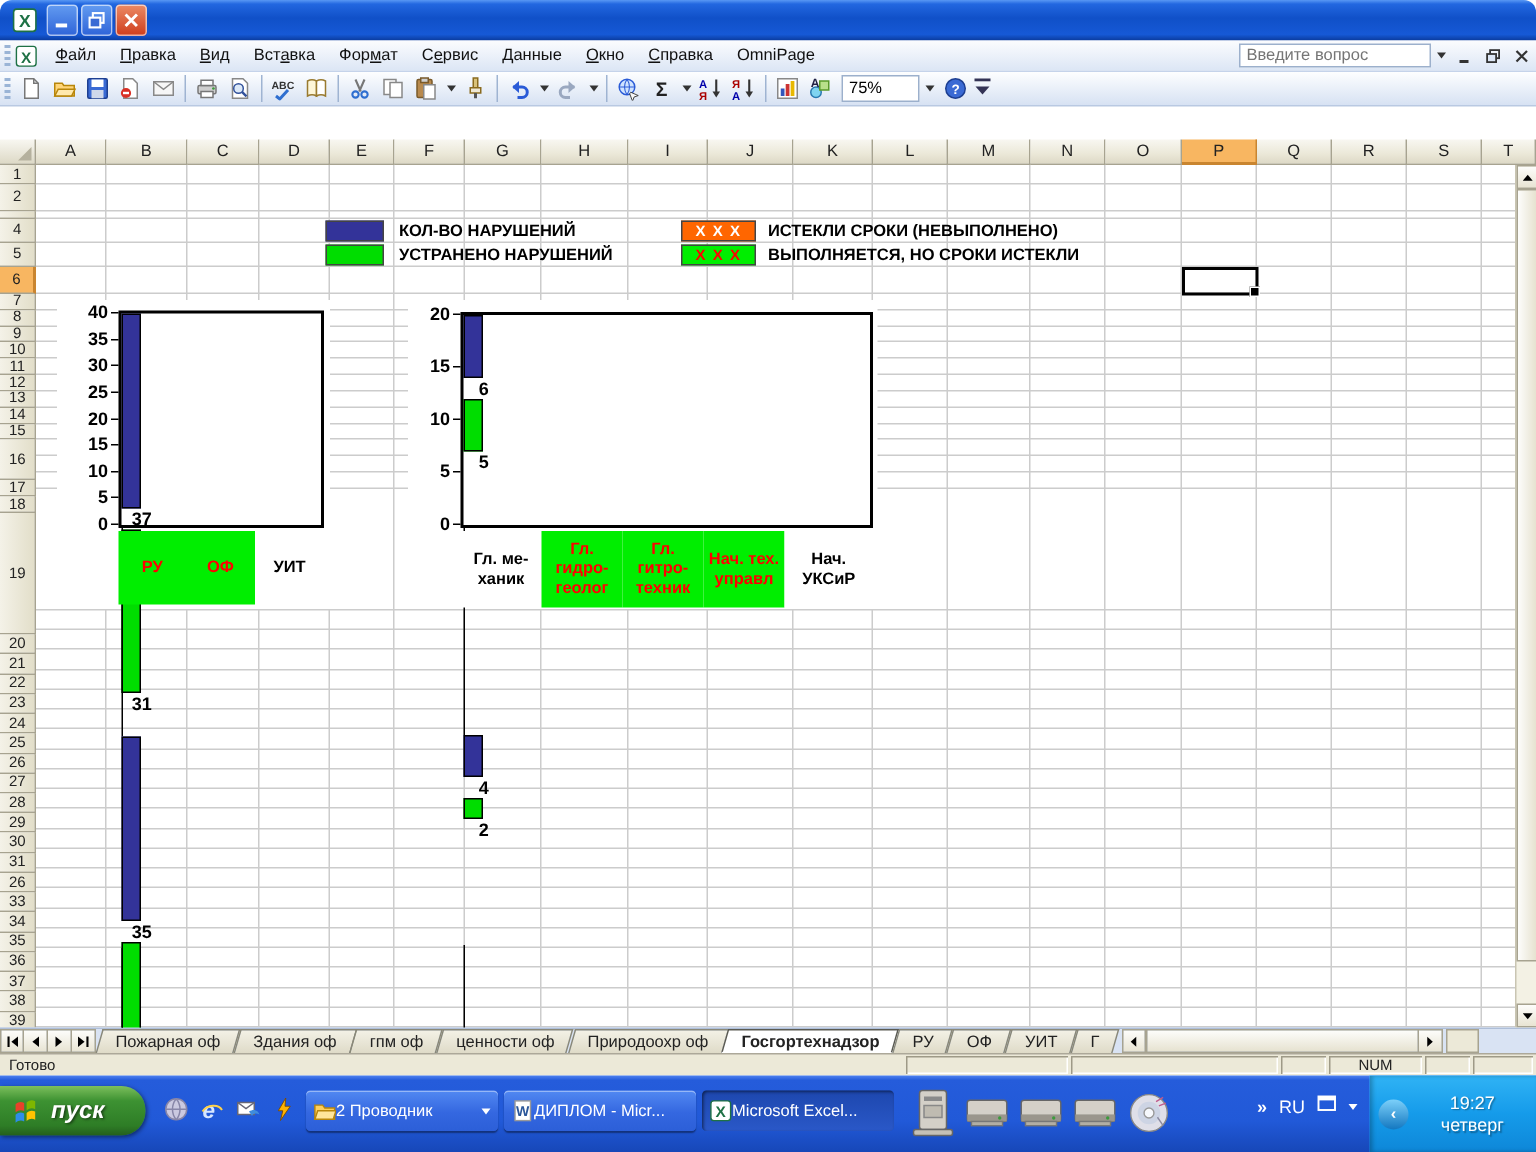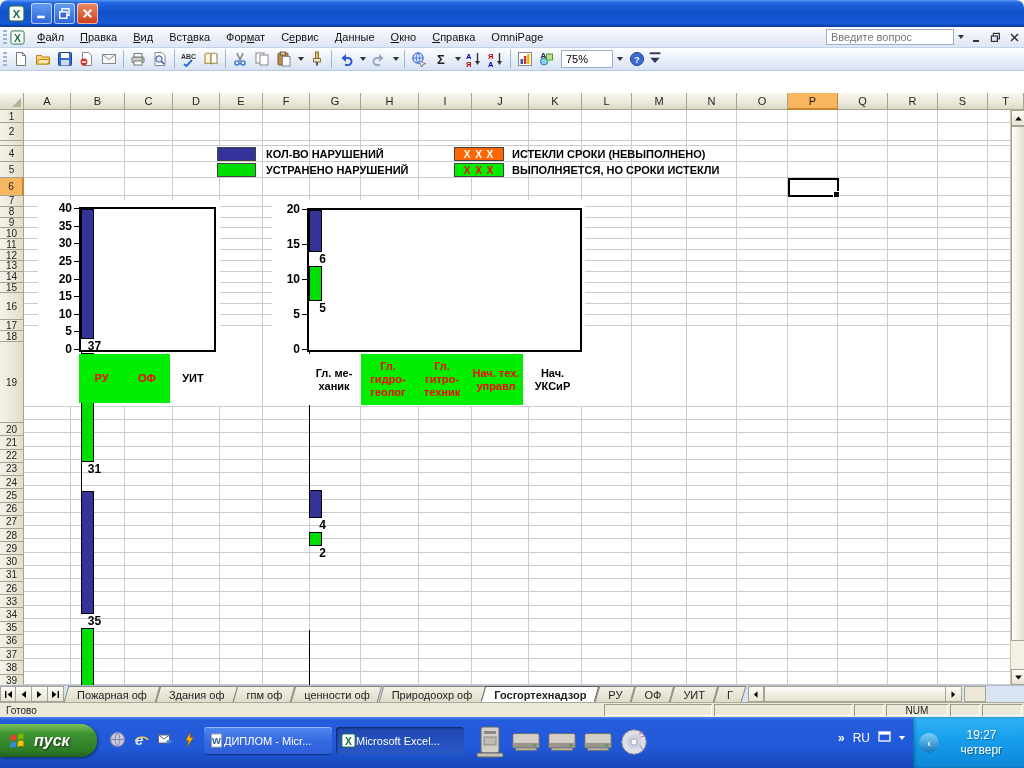--- a/index.html
+++ b/index.html
@@ -783,20 +783,30 @@
         <span class="ql" style="display: inline-flex; width: 17px; height: 17px;">
           <svg viewBox="0 0 17 17" style="width: 100%; height: 100%;">
             <path d="M9.5 1L4.5 9.5h3L6 16l6.5-9.5H9z" fill="#ffb300" stroke="#7a4a00" stroke-width=".6"></path>
           </svg>
         </span>
       </div>
     <div id="taskbtns">
         <div class="taskbtn">
           <span style="display: inline-flex; width: 15px; height: 15px;">
             <svg viewBox="0 0 16 16" style="width: 100%; height: 100%;">
+              <path d="M1 4h5.5L8 6h7v8H1z" fill="#ffcf5c" stroke="#b8860b"></path>
+              <path d="M1 14l2-6h13l-2 6z" fill="#ffe59a" stroke="#b8860b"></path>
+            </svg>
+          </span>
+          <span>2 Проводник</span>
+          <span class="tri-down dd"></span>
+        </div>
+        <div class="taskbtn">
+          <span style="display: inline-flex; width: 15px; height: 15px;">
+            <svg viewBox="0 0 16 16" style="width: 100%; height: 100%;">
               <rect x="2.5" y="1" width="11" height="14" fill="#fff" stroke="#999"></rect>
               <text x="8" y="12" font-size="10" font-weight="bold" fill="#2b579a" text-anchor="middle">W</text>
             </svg>
           </span>
           <span>ДИПЛОМ - Micr...</span>
         </div>
         <div class="taskbtn active">
           <span style="display: inline-flex; width: 15px; height: 15px;">
             <svg viewBox="0 0 16 16" style="width: 100%; height: 100%;">
               <rect x="1" y="1" width="14" height="14" rx="2" fill="#fff" stroke="#1e7145"></rect>

